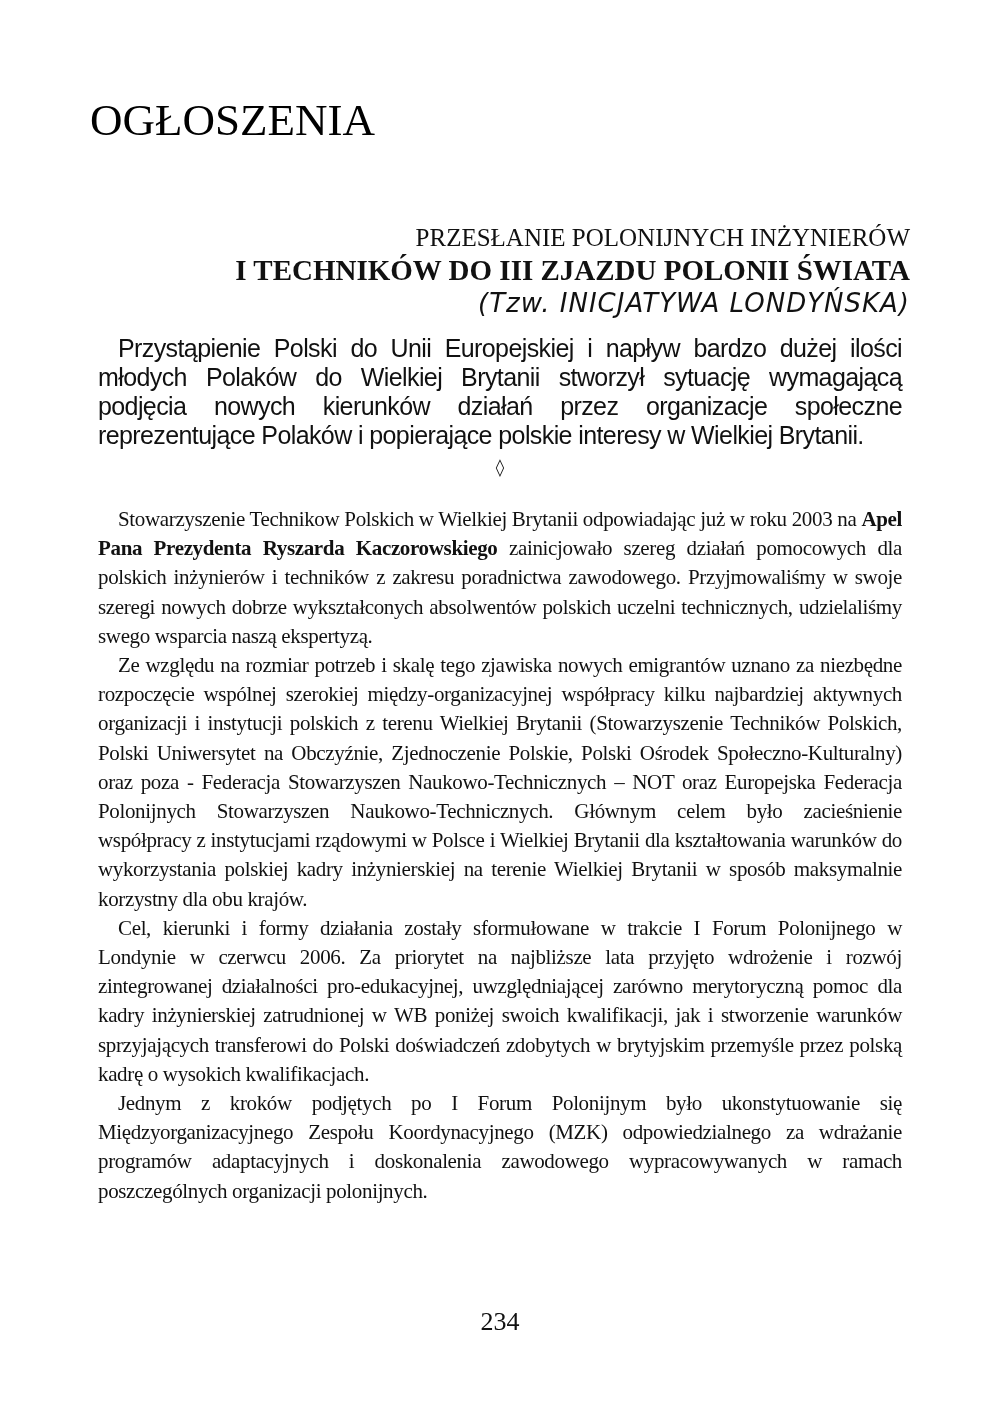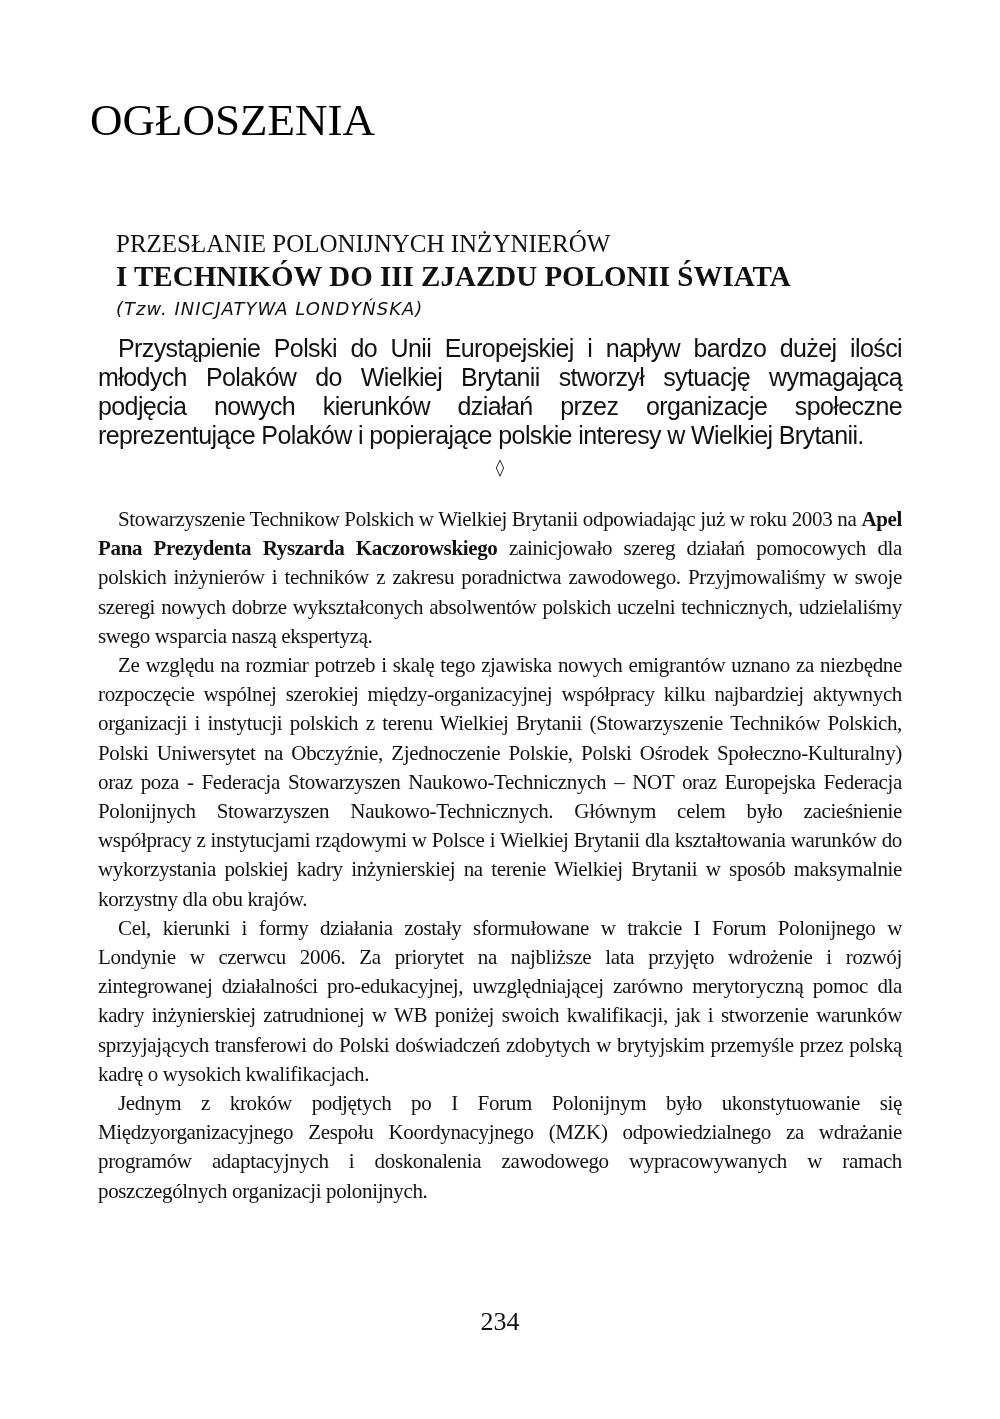--- a/index.html
+++ b/index.html
@@ -32,43 +32,43 @@
       font-size: 45px;
       line-height: 56px;
       letter-spacing: 0px;
       color: #000000;
     }
     .article-heading {
       position: absolute;
       left: 100px;
       width: 800px;
       top: 212px;
-      text-align: left;
-      margin: 16px;
+      text-align: right;
+      margin: 10px;
       font-weight: normal;
     }
     .heading-line1 {
       display: block;
       font-family: "Liberation Serif", serif;
       font-size: 25px;
       line-height: 32px;
       font-weight: normal;
     }
     .heading-line2 {
       display: block;
       font-family: "Liberation Serif", serif;
       font-size: 29px;
       line-height: 32px;
       font-weight: bold;
     }
     .heading-line3 {
       display: block;
       font-family: "DejaVu Sans", sans-serif;
       font-style: italic;
-      font-size: 18px;
+      font-size: 26px;
       line-height: 34px;
       letter-spacing: 1px;
       margin-top: 0px;
     }
     .intro-wrap {
       position: absolute;
       left: 98px;
       top: 334px;
       width: 804px;
     }

